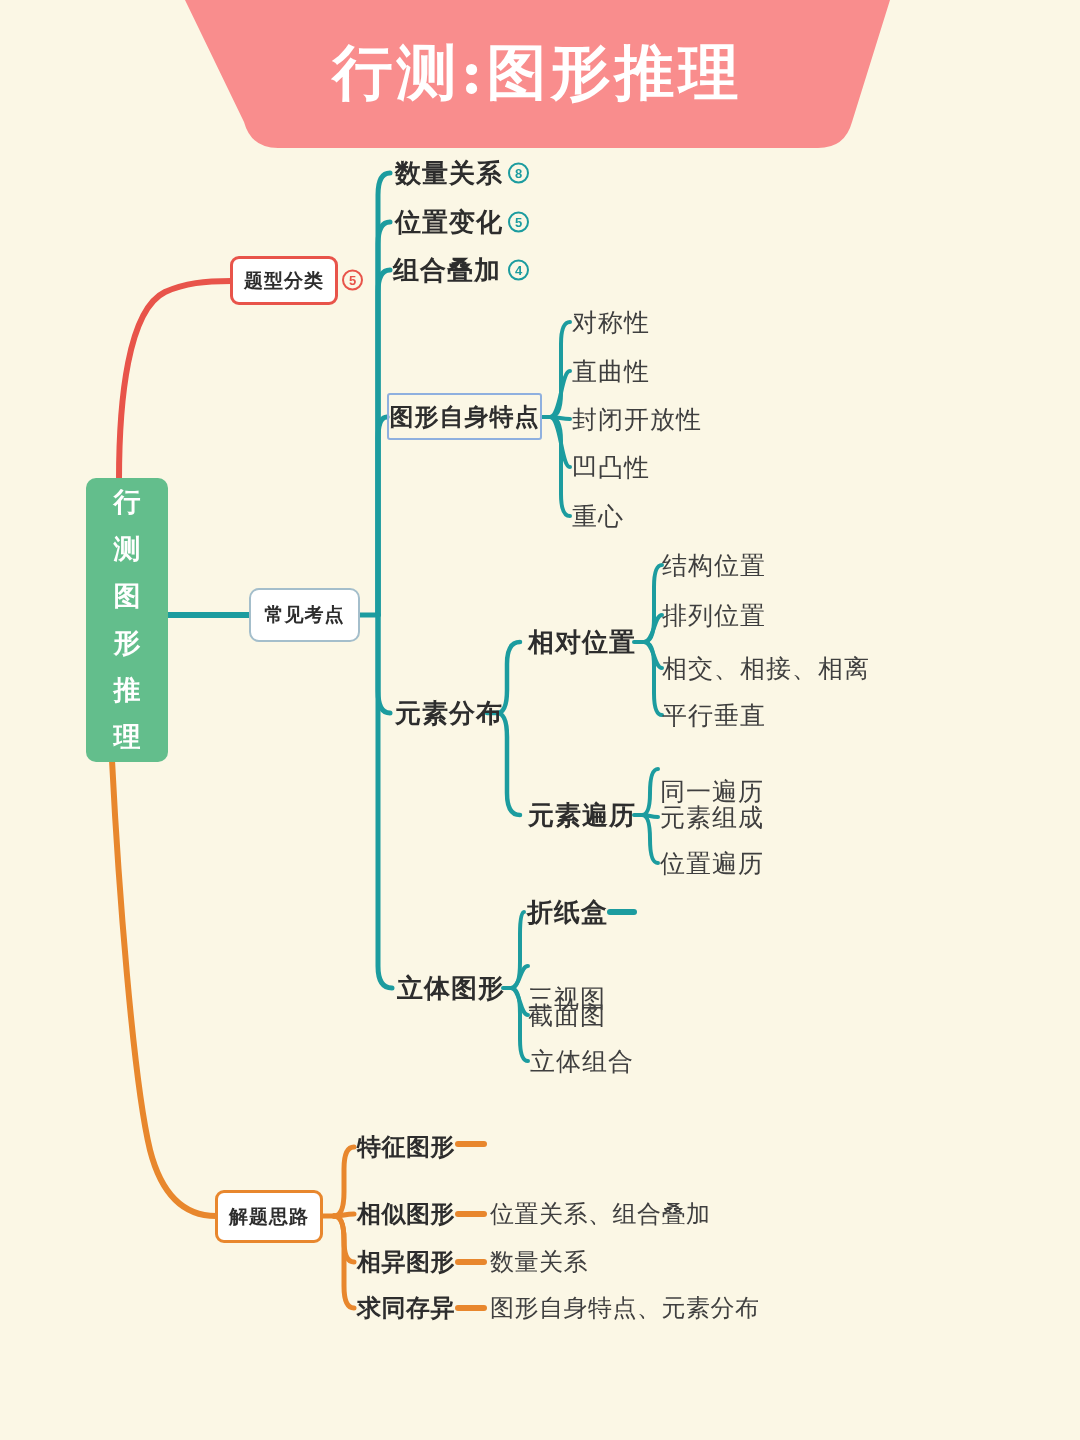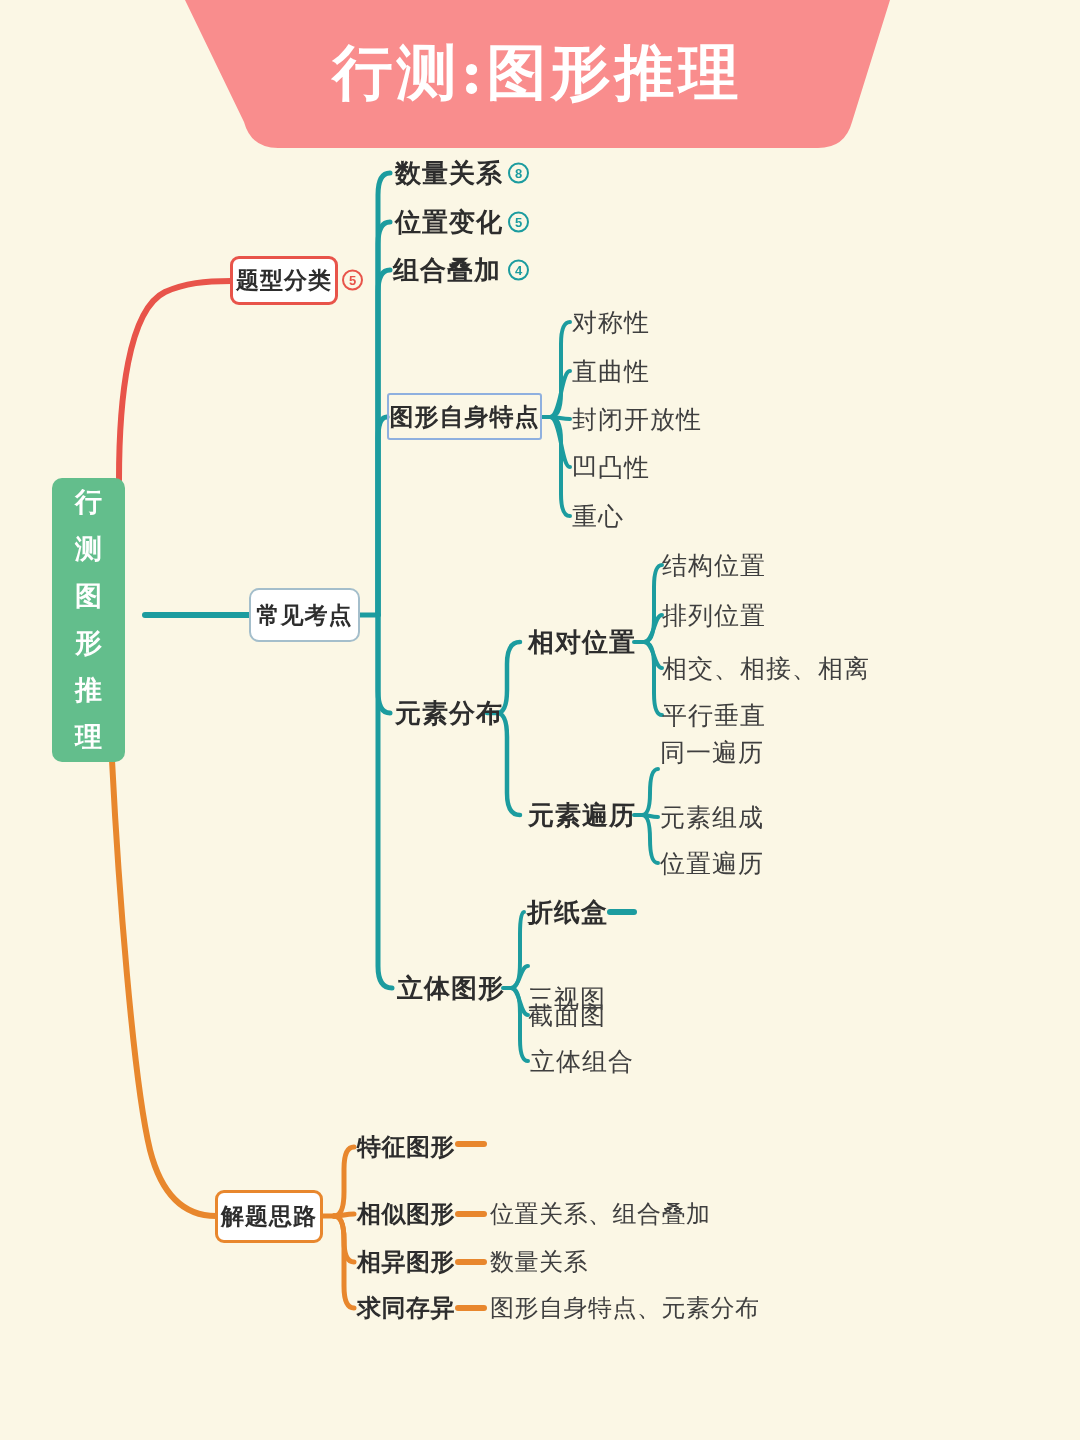--- a/index.html
+++ b/index.html
@@ -11,28 +11,28 @@
   #wires { position:absolute; left:0; top:0; z-index:1; }
   .node { position:absolute; z-index:2; white-space:nowrap; transform:translateY(-50%); }
   .lvl2  { font-size:26px; font-weight:bold; color:#2D2D2D; letter-spacing:1px; }
   .leaf  { font-size:25px; color:#3F3F3F; letter-spacing:1px; }
   .obold { font-size:24px; font-weight:bold; color:#2D2D2D; letter-spacing:0.5px; }
   .onote { font-size:24px; color:#3F3F3F; letter-spacing:0.5px; }
   .wrapnote { white-space:normal; width:565px; line-height:37px; }
   .boxnode {
     position:absolute; z-index:2; box-sizing:border-box; background:#FFFFFF;
     display:flex; align-items:center; justify-content:center;
-    font-weight:bold; color:#2D2D2D; font-size:23px; letter-spacing:1px;
+    font-weight:bold; color:#2D2D2D; font-size:19px; letter-spacing:1px;
   }
   .box-red    { border:3px solid #E8544A; border-radius:9px; }
   .box-gray   { border:2.5px solid #A4BECB; border-radius:10px; }
   .box-orange { border:3px solid #E8872D; border-radius:9px; }
   .box-blue   { border:2px solid #8FB0DF; border-radius:3px; background:transparent; font-size:24px; }
   .rootbox {
-    position:absolute; z-index:2; left:52px; top:478px; width:73px; height:284px;
+    position:absolute; z-index:2; left:86px; top:478px; width:82px; height:284px;
     background:#63BE8C; border-radius:10px;
     display:flex; align-items:center; justify-content:center;
   }
   .rootbox span {
     display:inline-block; width:30px; word-break:break-all;
     font-size:27px; line-height:47px; font-weight:bold; color:#FFFFFF; text-align:center;
   }
   .badge {
     position:absolute; z-index:2; box-sizing:border-box; width:21px; height:21px;
     border-radius:50%; font-size:13px; font-weight:bold; text-align:center;
@@ -153,21 +153,21 @@
 
   <div class="node lvl2" style="left:395px; top:713px;">元素分布</div>
 
   <div class="node lvl2" style="left:528px; top:642px;">相对位置</div>
   <div class="node leaf" style="left:662px; top:565px;">结构位置</div>
   <div class="node leaf" style="left:662px; top:615px;">排列位置</div>
   <div class="node leaf" style="left:662px; top:668px;">相交、相接、相离</div>
   <div class="node leaf" style="left:662px; top:715px;">平行垂直</div>
 
   <div class="node lvl2" style="left:528px; top:815px;">元素遍历</div>
-  <div class="node leaf" style="left:660px; top:752px;">同一遍历</div>
+  <div class="node leaf" style="left:660px; top:791px;">同一遍历</div>
   <div class="node leaf" style="left:660px; top:817px;">元素组成</div>
   <div class="node leaf" style="left:660px; top:863px;">位置遍历</div>
 
   <div class="node lvl2" style="left:397px; top:988px;text-align:right;">立体图形</div>
   <div class="node lvl2" style="left:527px; top:912px;">折纸盒</div>
   <div class="node leaf" style="left:528px; top:966px;margin-top:32px;">三视图</div>
   <div class="node leaf" style="left:528px; top:1015px;">截面图</div>
   <div class="node leaf" style="left:530px; top:1061px;">立体组合</div>
 
   <div class="boxnode box-orange" style="left:215px; top:1190px; width:108px; height:53px;">

